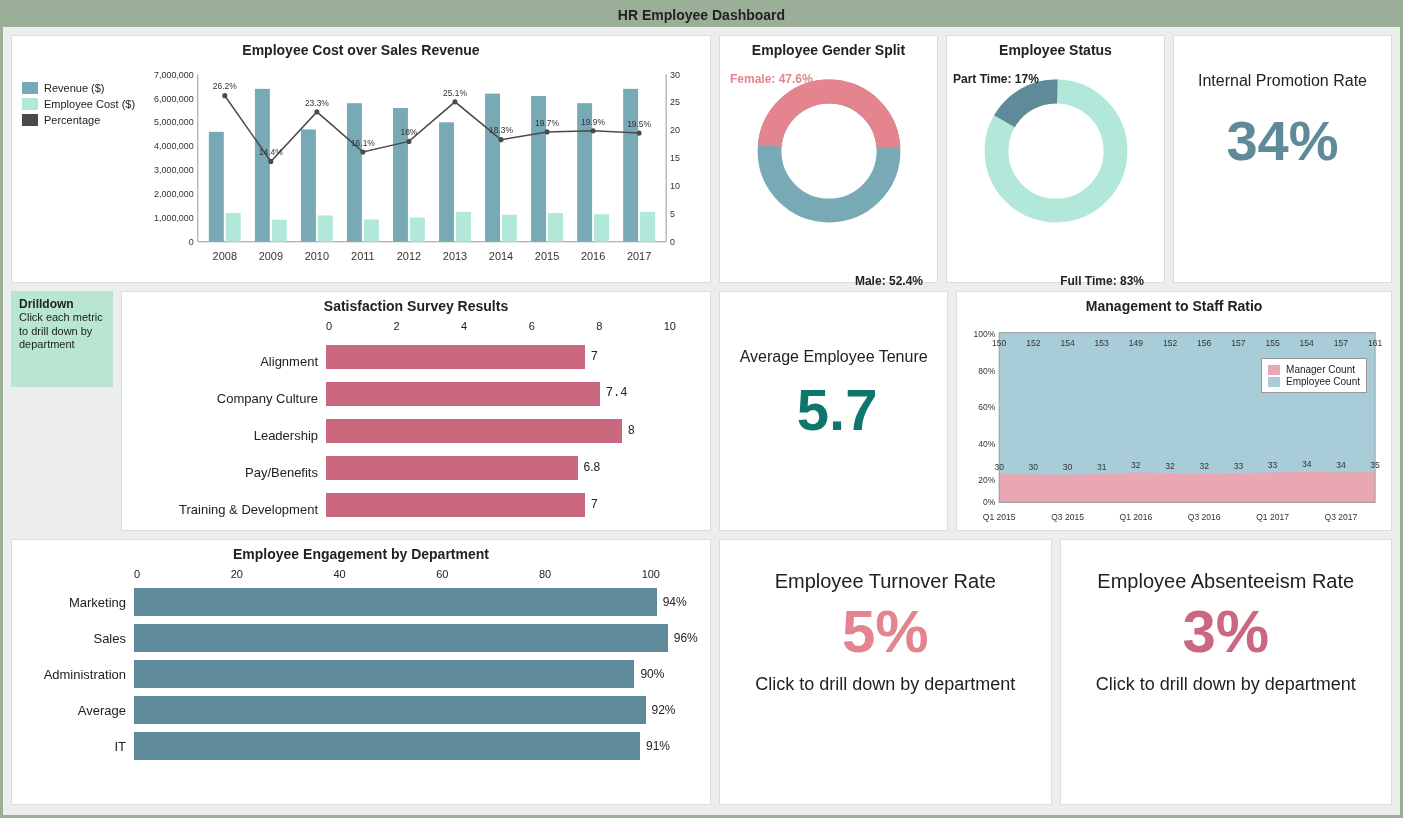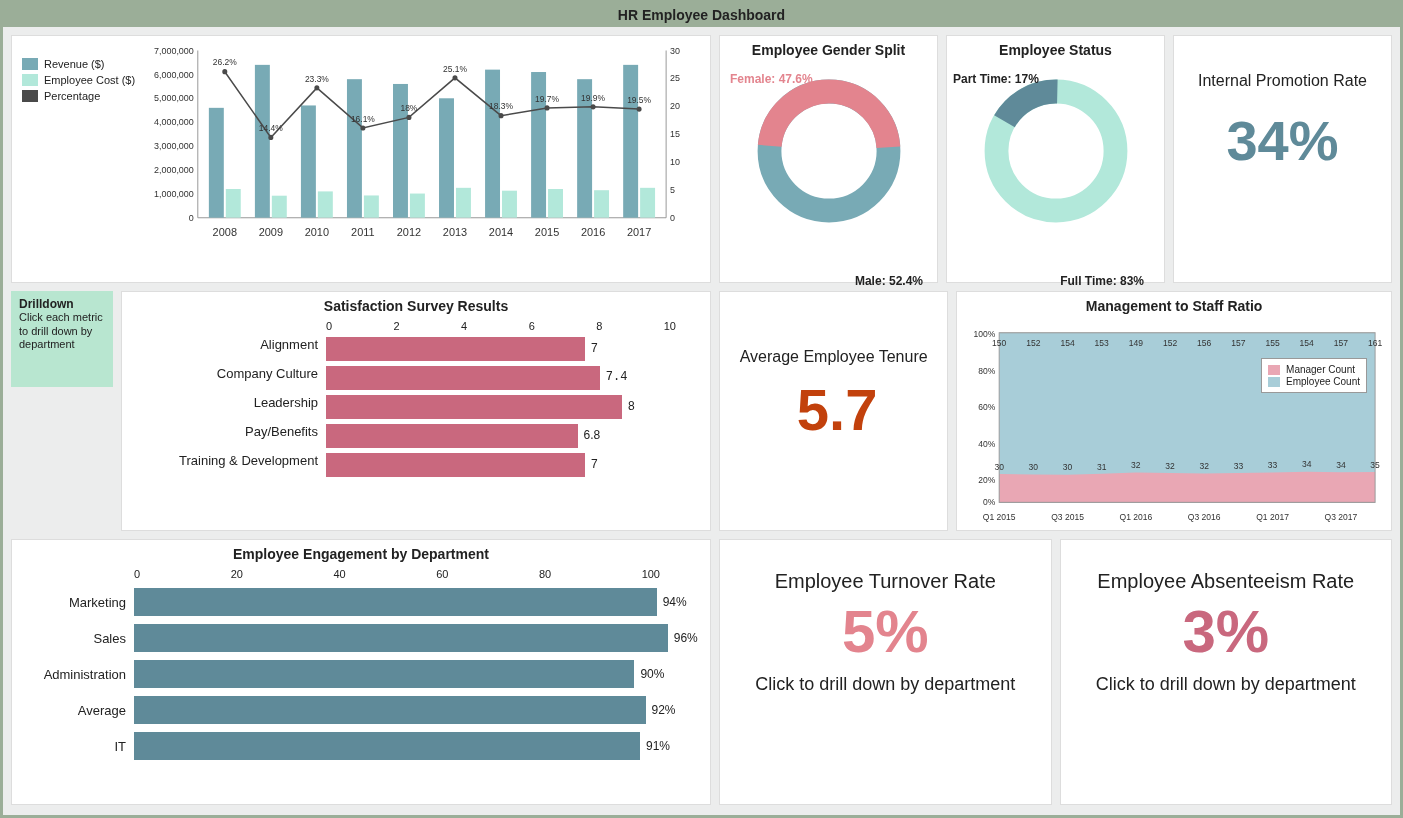--- a/index.html
+++ b/index.html
@@ -102,40 +102,40 @@
     font-weight: bold;
     text-align: center;
     margin-top: 18px;
   }
   .metric-sub {
     text-align: center;
     font-size: 16px;
     margin-top: 8px;
   }
   .clr-teal { color: #5f8a99; }
-  .clr-tealLight { color: #c2410c; margin-left: 7px; }
+  .clr-tealLight { color: #0f766e; margin-left: 7px; }
   .clr-pink { color: #e3848e; }
   .clr-rose { color: #c9687e; }
   
   .sat-wrap {
     padding: 4px 14px 8px 14px;
     position: relative;
     height: calc(100% - 24px);
   }
   .sat-axis {
     font-size: 11px;
     display: flex;
     justify-content: space-between;
     margin-left: 190px;
     margin-right: 20px;
   }
   .sat-row {
     display: flex;
-    align-items: flex-start;
-    margin: 5px 0;
+    align-items: flex-end;
+    margin: 13px 0;
   }
   .sat-label {
     width: 190px;
     text-align: right;
     font-size: 13px;
     padding-right: 8px;
   }
   .sat-bar-track {
     flex: 1;
     height: 24px;
@@ -214,20 +214,21 @@
 </style>
 </head>
 <body>
 
 <div class="frame">
   <div class="titlebar">HR Employee Dashboard</div>
 
   <div class="grid" style="grid-template-rows: 248px 240px 1fr;">
 
     <div class="card">
+      <div class="card-title">Employee Cost over Sales Revenue</div>
       <div class="costchart">
         <div class="legend-left">
           <div>
               <span class="swatch" style="background:#78aab5"></span>
               <span>Revenue ($)</span>
             </div>
           <div>
               <span class="swatch" style="background:#b2e8da"></span>
               <span>Employee Cost ($)</span>
             </div>

